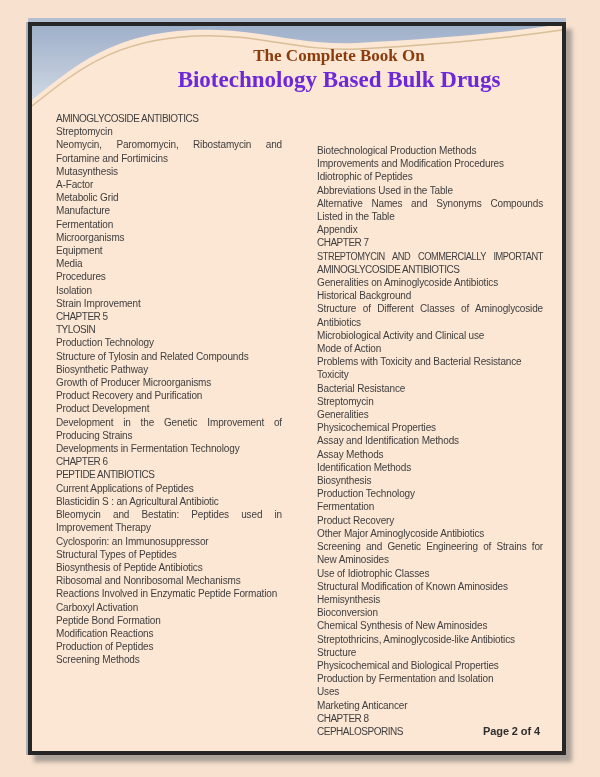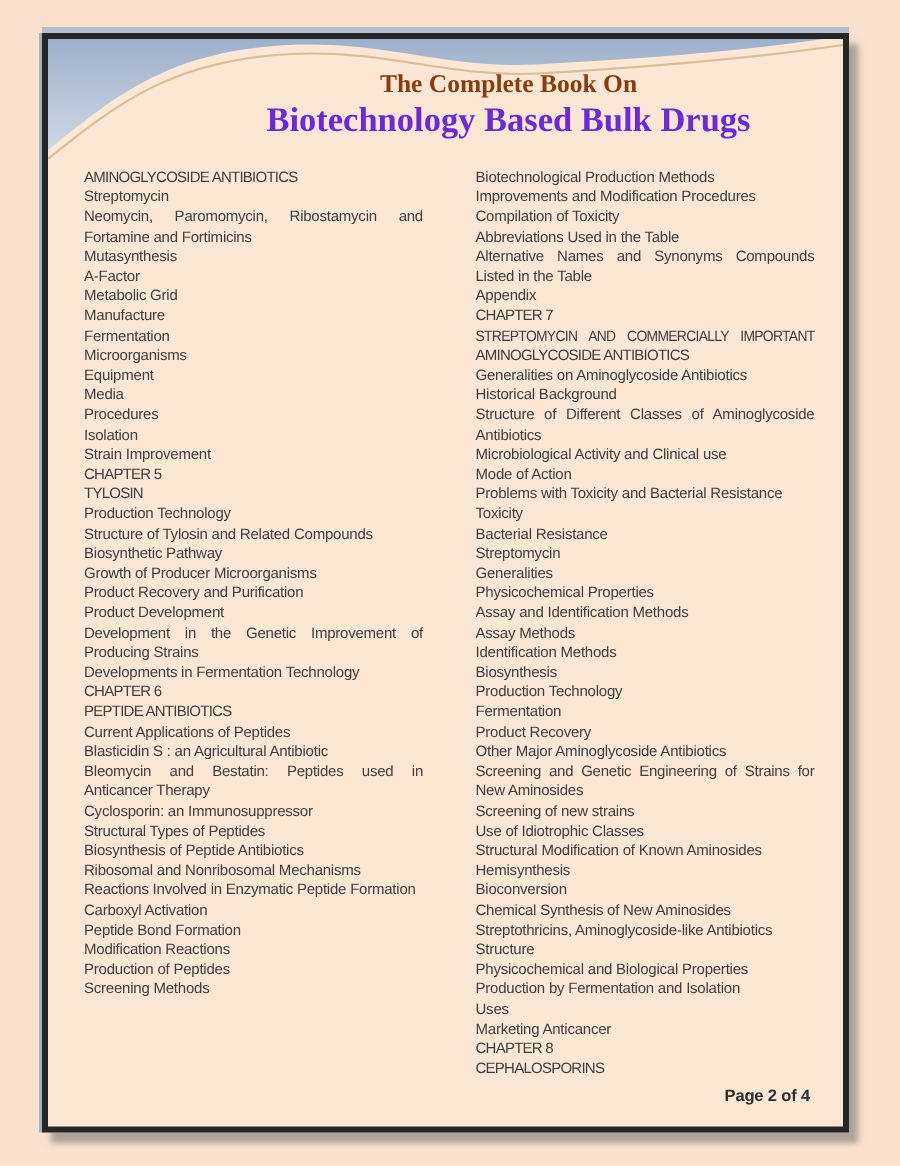--- a/index.html
+++ b/index.html
@@ -40,21 +40,21 @@
     color:#6d28d9;
   }
   .columns{position:absolute;left:0;top:86px;width:530px;}
   .col{
     position:absolute;top:0;width:226px;
     font-size:10px;line-height:13.2px;
     letter-spacing:-0.15px;
     color:#3f3f3f;
   }
   .col-left{left:24px;}
-  .col-right{left:285px;}
+  .col-right{left:285px;margin-top:32px;}
   .toc-line{white-space:nowrap;}
   .toc-line.j{
     text-align:justify;
     -moz-text-align-last:justify;
     text-align-last:justify;
   }
   .toc-line.caps{letter-spacing:-0.5px;}
   .toc-line.caps.j{
     width:108%;
     transform:scaleX(0.926);
@@ -116,36 +116,36 @@
         <div class="toc-line">Product Recovery and Purification</div>
         <div class="toc-line">Product Development</div>
         <div class="toc-line j">Development in the Genetic Improvement of</div>
         <div class="toc-line">Producing Strains</div>
         <div class="toc-line">Developments in Fermentation Technology</div>
         <div class="toc-line caps">CHAPTER 6</div>
         <div class="toc-line caps">PEPTIDE ANTIBIOTICS</div>
         <div class="toc-line">Current Applications of Peptides</div>
         <div class="toc-line">Blasticidin S : an Agricultural Antibiotic</div>
         <div class="toc-line j">Bleomycin and Bestatin: Peptides used in</div>
-        <div class="toc-line">Anticancer Therapy</div>
+        <div class="toc-line">Improvement Therapy</div>
         <div class="toc-line">Cyclosporin: an Immunosuppressor</div>
         <div class="toc-line">Structural Types of Peptides</div>
         <div class="toc-line">Biosynthesis of Peptide Antibiotics</div>
         <div class="toc-line">Ribosomal and Nonribosomal Mechanisms</div>
         <div class="toc-line">Reactions Involved in Enzymatic Peptide Formation</div>
         <div class="toc-line">Carboxyl Activation</div>
         <div class="toc-line">Peptide Bond Formation</div>
         <div class="toc-line">Modification Reactions</div>
         <div class="toc-line">Production of Peptides</div>
         <div class="toc-line">Screening Methods</div>
       </div>
     <div class="col col-right" id="col-right">
         <div class="toc-line">Biotechnological Production Methods</div>
         <div class="toc-line">Improvements and Modification Procedures</div>
-        <div class="toc-line">Compilation of Toxicity</div>
+        <div class="toc-line">Idiotrophic of Peptides</div>
         <div class="toc-line">Abbreviations Used in the Table</div>
         <div class="toc-line j">Alternative Names and Synonyms Compounds</div>
         <div class="toc-line">Listed in the Table</div>
         <div class="toc-line">Appendix</div>
         <div class="toc-line caps">CHAPTER 7</div>
         <div class="toc-line j caps">STREPTOMYCIN AND COMMERCIALLY IMPORTANT</div>
         <div class="toc-line caps">AMINOGLYCOSIDE ANTIBIOTICS</div>
         <div class="toc-line">Generalities on Aminoglycoside Antibiotics</div>
         <div class="toc-line">Historical Background</div>
         <div class="toc-line j">Structure of Different Classes of Aminoglycoside</div>
@@ -161,21 +161,20 @@
         <div class="toc-line">Assay and Identification Methods</div>
         <div class="toc-line">Assay Methods</div>
         <div class="toc-line">Identification Methods</div>
         <div class="toc-line">Biosynthesis</div>
         <div class="toc-line">Production Technology</div>
         <div class="toc-line">Fermentation</div>
         <div class="toc-line">Product Recovery</div>
         <div class="toc-line">Other Major Aminoglycoside Antibiotics</div>
         <div class="toc-line j">Screening and Genetic Engineering of Strains for</div>
         <div class="toc-line">New Aminosides</div>
-        <div class="toc-line">Screening of new strains</div>
         <div class="toc-line">Use of Idiotrophic Classes</div>
         <div class="toc-line">Structural Modification of Known Aminosides</div>
         <div class="toc-line">Hemisynthesis</div>
         <div class="toc-line">Bioconversion</div>
         <div class="toc-line">Chemical Synthesis of New Aminosides</div>
         <div class="toc-line">Streptothricins, Aminoglycoside-like Antibiotics</div>
         <div class="toc-line">Structure</div>
         <div class="toc-line">Physicochemical and Biological Properties</div>
         <div class="toc-line">Production by Fermentation and Isolation</div>
         <div class="toc-line">Uses</div>

